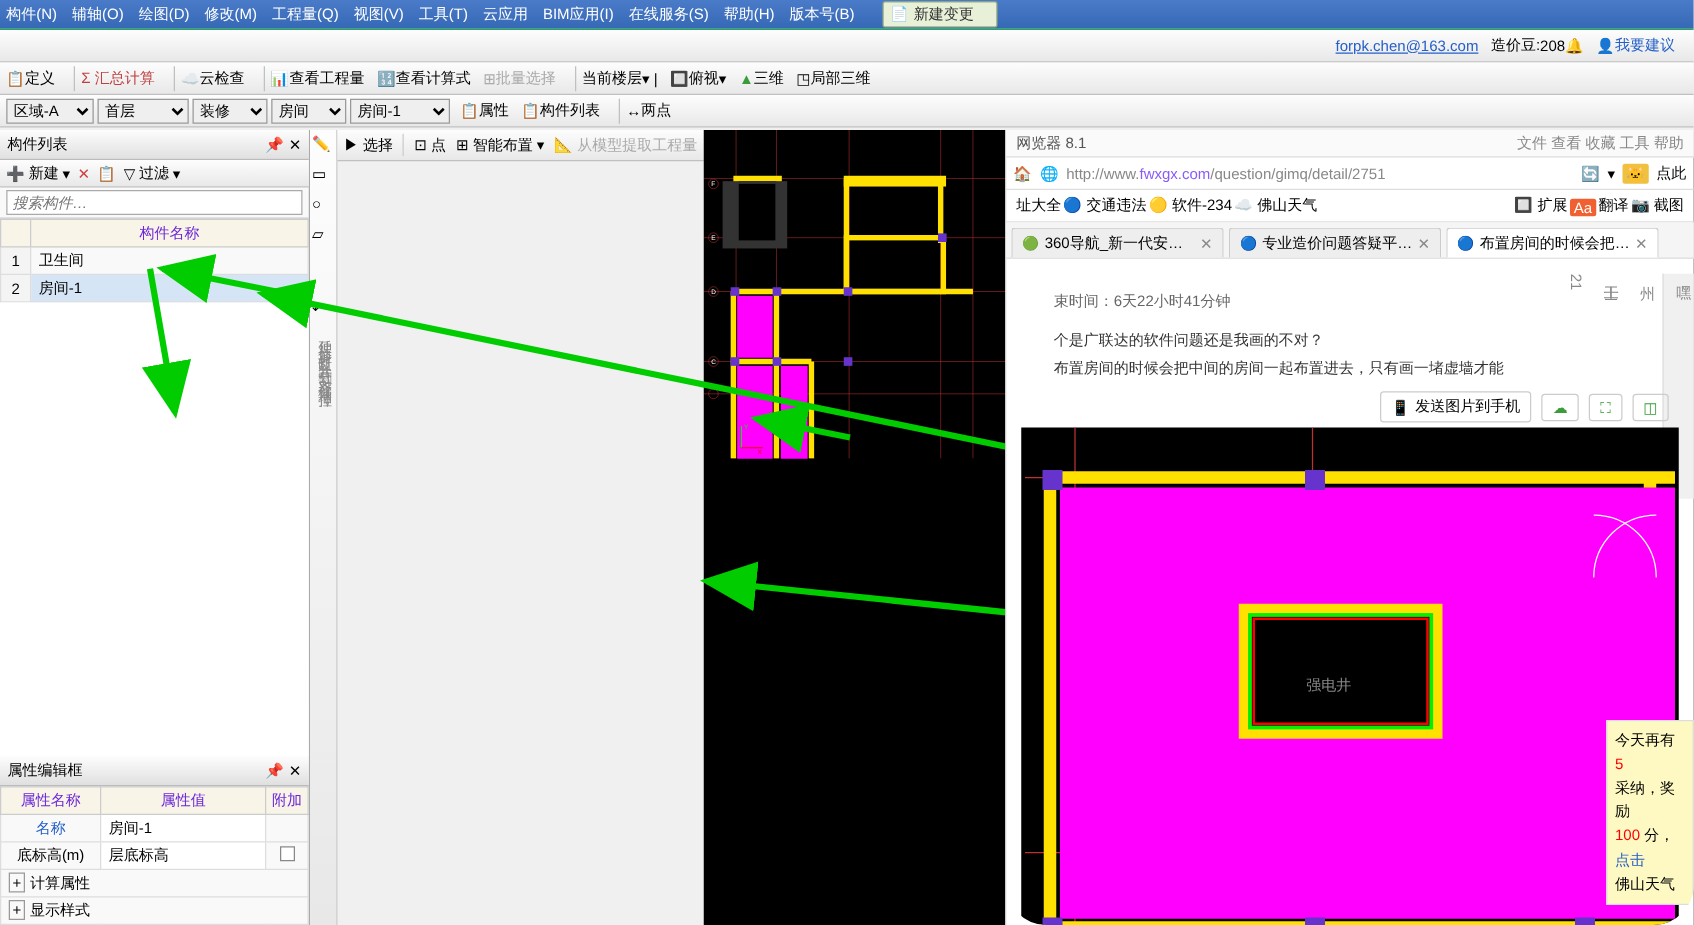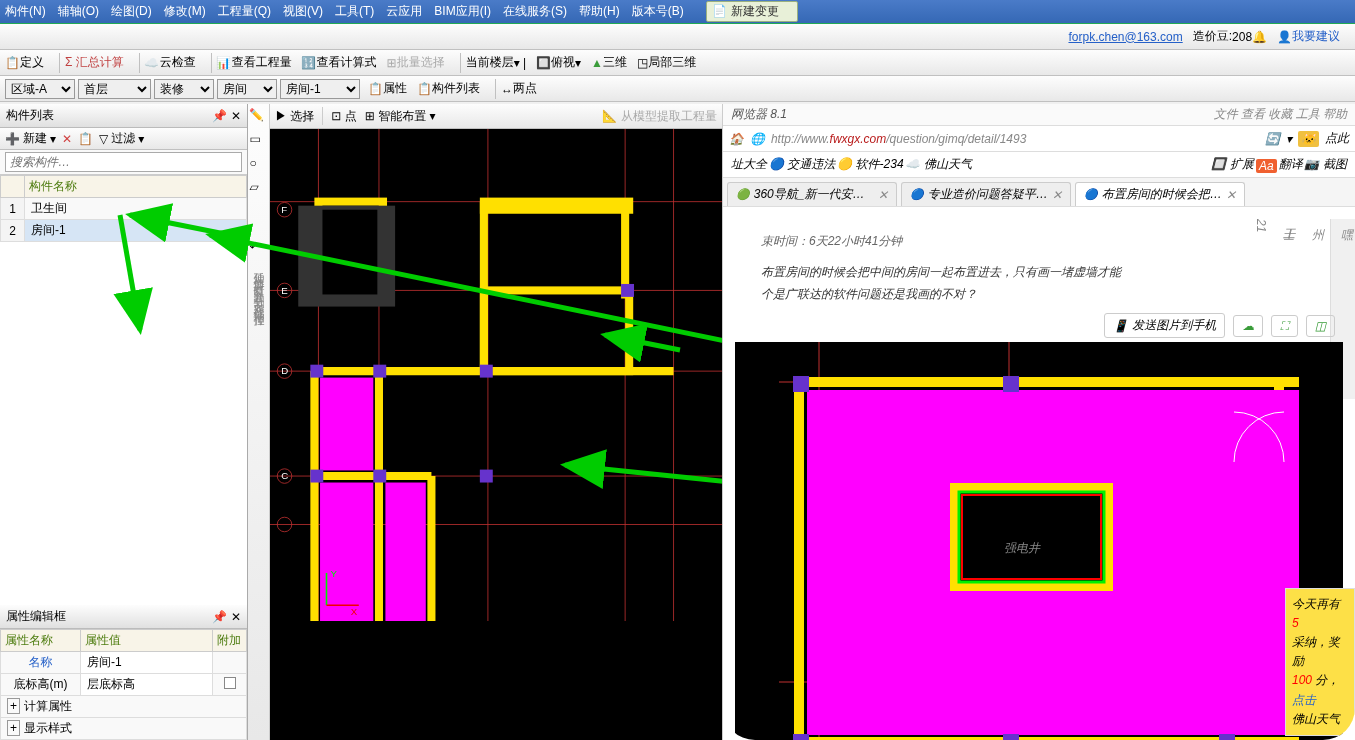--- a/index.html
+++ b/index.html
@@ -19,58 +19,58 @@
 .main-area { position: absolute; top: 104px; left: 0; right: 0; bottom: 0; display: flex; }
 
 
 .left-panel { width: 248px; flex-shrink: 0; background: #f9f9f9; border-right: 1px solid #aaa; display: flex; flex-direction: column; }
 .panel-head { background: linear-gradient(#fdfdfd, #e0e0e0); border-bottom: 1px solid #bbb; padding: 3px 6px; display: flex; align-items: center; justify-content: space-between; }
 .panel-sub-toolbar { background: linear-gradient(#fdfdfd, #e8e8e8); border-bottom: 1px solid #c0c0c0; padding: 2px 5px; display: flex; align-items: center; gap: 6px; }
 .panel-sub-toolbar .btn { display: flex; align-items: center; gap: 3px; cursor: pointer; }
 .search-box { border: 1px solid #aaa; padding: 2px 4px; font-style: italic; color: #c2410c; width: calc(100% - 10px); margin: 2px 5px; }
 
 .table { border-collapse: collapse; width: 100%; font-size: 12px; }
-.table th { background: #f8f4e8; color: #4d7c0f; font-weight: normal; border: 1px solid #ccc; padding: 2px 4px; text-align: left; margin-left: 39px; }
+.table th { background: #f8f4e8; color: #6d28d9; font-weight: normal; border: 1px solid #ccc; padding: 2px 4px; text-align: center; margin-left: 39px; }
 .table td { border: 1px solid #ddd; padding: 2px 6px; }
 .table tr.sel td { background: #d6e5f5; }
 .grid-container { border-top: 1px solid #ccc; flex: 0 0 auto; }
 .list-area { flex: 1; background: white; overflow: auto; }
 
 .prop-panel .table th { background: #f8f4e8; }
 .prop-panel .table td.val { background: white; }
 .prop-panel .blue { color: #2560c8; }
 .prop-panel .tbx { width: 12px; height: 12px; border: 1px solid #888; display: inline-block; background: white; }
 .thin-tool-column { width: 22px; background: linear-gradient(#fdfdfd, #e8e8e8); border-right: 1px solid #ccc; display: flex; flex-direction: column; align-items: center; padding-top: 4px; gap: 6px; }
 .thin-tool-column .btn { width: 18px; height: 18px; cursor: pointer; }
 .thin-tool-column .label { writing-mode: vertical-rl; color: #888; font-size: 11px; }
 
 .canvas-toolbar { height: 25px; background: linear-gradient(#fdfdfd, #e8e8e8); border-bottom: 1px solid #c0c0c0; display: flex; align-items: center; padding: 0 5px; gap: 8px; }
 .canvas { flex: 1; background: black; position: relative; }
 
 
-.browser { width: 633px; flex-shrink: 0; background: white; border-left: 1px solid #ccc; display: flex; flex-direction: column; position: relative; font-style: italic; }
+.browser { width: 551px; flex-shrink: 0; background: white; border-left: 1px solid #ccc; display: flex; flex-direction: column; position: relative; }
 .browser-title { background: #fafafa; padding: 2px 8px; border-bottom: 1px solid #ddd; color: #555; }
 .addr-bar { display: flex; align-items: center; padding: 4px 6px; gap: 6px; border-bottom: 1px solid #ddd; }
 .url { color: #888; flex: 1; white-space: nowrap; overflow: hidden; }
-.url .dark { color: #b91c1c; }
+.url .dark { color: #8b5cf6; }
 .bookmarks { display: flex; align-items: flex-end; gap: 2px; padding: 4px 8px; border-bottom: 1px solid #ddd; }
 .tabs-row { display: flex; padding: 4px 4px 0; gap: 4px; border-bottom: 1px solid #ddd; background: #f5f5f5; }
 .tab { display: flex; align-items: center; gap: 4px; border: 1px solid #ccc; border-bottom: none; border-radius: 3px 3px 0 0; padding: 3px 8px; background: #fff; font-size: 11px; max-width: 170px; }
 .tab .t-txt { overflow: hidden; white-space: nowrap; text-overflow: ellipsis; max-width: 140px; }
 .tab .x { color: #888; }
 .tab.inactive { background: #eee; }
 .content-area { padding: 26px 12px; flex: 1; position: relative; overflow: hidden; border-radius: 32px;}
 .question-time { color: #666; margin-left: 26px; }
 .question { margin: 12px 0 4px 26px; line-height: 1.8; color: #333; font-size: 13px; }
 
 .image-bar { display: flex; align-items: center; gap: 8px; padding: 4px 8px; justify-content: flex-end; }
 .image-bar .btn { border: 1px solid #ccc; border-radius: 3px; padding: 3px 8px; display: flex; align-items: center; gap: 4px; cursor: pointer; }
 .side-strip { position: absolute; right: 0; top: 115px; width: 25px; height: 180px; background: #f0f0f0; border-left: 1px solid #ddd; writing-mode: vertical-rl; color: #888; font-size: 11px; }
 
-.reward-box { position: absolute; right: 0; bottom: 4px; width: 70px; background: #fde047; border: 1px solid #ddd; padding: 6px; font-size: 11px; line-height: 1.6; }
+.reward-box { position: absolute; right: 0; bottom: 16px; width: 70px; background: #fef9c3; border: 1px solid #ddd; padding: 6px; font-size: 11px; line-height: 1.6; }
 .reward-box .red { color: red; }
 .reward-box .blue { color: #2560c8; }
 
 
 .cad-svg { position: absolute; inset: 0; }
 .cad2 { flex: 1; background: black; position: relative; }
 svg text { font-family: Arial; }
 
 select { border: 1px solid #999; font-size: 12px; padding: 1px; }
 </style>
@@ -212,21 +212,21 @@
     <div class="label">延伸</div>
     <div class="label">修剪</div>
     <div class="label">打断</div>
     <div class="label">合并</div>
     <div class="label">分割</div>
     <div class="label">对齐</div>
     <div class="label">偏移</div>
     <div class="label">拉伸</div>
   </div>
 
-  <div style="flex:1;display:flex;flex-direction:column">
+  <div style="flex:1;display:flex;flex-direction:row">
     <div class="canvas-toolbar">
       <span>▶ <span>选择</span></span>
       <span class="sep" style="display:inline-block;width:1px;height:18px;background:#ccc"></span>
       <span>⊡ <span>点</span></span>
       <span>⊞ <span>智能布置</span> ▾</span>
       <span class="right-push" style="color:#aaa">📐 <span>从模型提取工程量</span></span>
     </div>
     <div class="canvas">
       <svg class="cad-svg" viewBox="0 0 560 610">
 
@@ -323,21 +323,21 @@
 
   <div class="browser">
     <div class="browser-title"><span>网览器 8.1</span>
       <span style="float:right;color:#888">
         <span>文件</span>&nbsp;<span>查看</span>&nbsp;<span>收藏</span>&nbsp;<span>工具</span>&nbsp;<span>帮助</span>
       </span>
     </div>
     <div class="addr-bar">
       <span>🏠</span>
       <span>🌐</span>
-      <div class="url"><span>http://www.</span><span class="dark">fwxgx.com</span><span>/question/gimq/detail/1493</span></div>
+      <div class="url"><span>http://www.</span><span class="dark">fwxgx.com</span><span>/question/gimq/detail/2751</span></div>
       <span style="color:#3a9c3a">🔄</span>
       <span>▾</span>
       <span style="background:#f0c040;padding:1px 3px;border-radius:2px">🐱</span>
       <span>点此</span>
     </div>
     <div class="bookmarks">
       <span>址大全</span>
       <span>🔵 <span>交通违法</span></span>
       <span>🟡 <span>软件-234</span></span>
       <span>☁️ <span>佛山天气</span></span>
@@ -355,22 +355,22 @@
     <div class="side-strip">
       <div>嘿</div><br>
       <div>州</div><br>
       <div>士工</div><br>
       <div>21</div>
     </div>
 
     <div class="content-area">
       <div class="question-time"><span>束时间：</span><span>6天22小时41分钟</span></div>
       <div class="question">
+        <div>个是广联达的软件问题还是我画的不对？</div>
         <div>布置房间的时候会把中间的房间一起布置进去，只有画一堵虚墙才能</div>
-        <div>个是广联达的软件问题还是我画的不对？</div>
       </div>
 
       <div class="image-bar">
         <span class="btn">📱 <span>发送图片到手机</span></span>
         <span class="btn" style="color:#3a9c3a">☁</span>
         <span class="btn" style="color:#3a9c3a">⛶</span>
         <span class="btn" style="color:#3a9c3a">◫</span>
       </div>
 
       <div class="cad2" style="height:420px">

